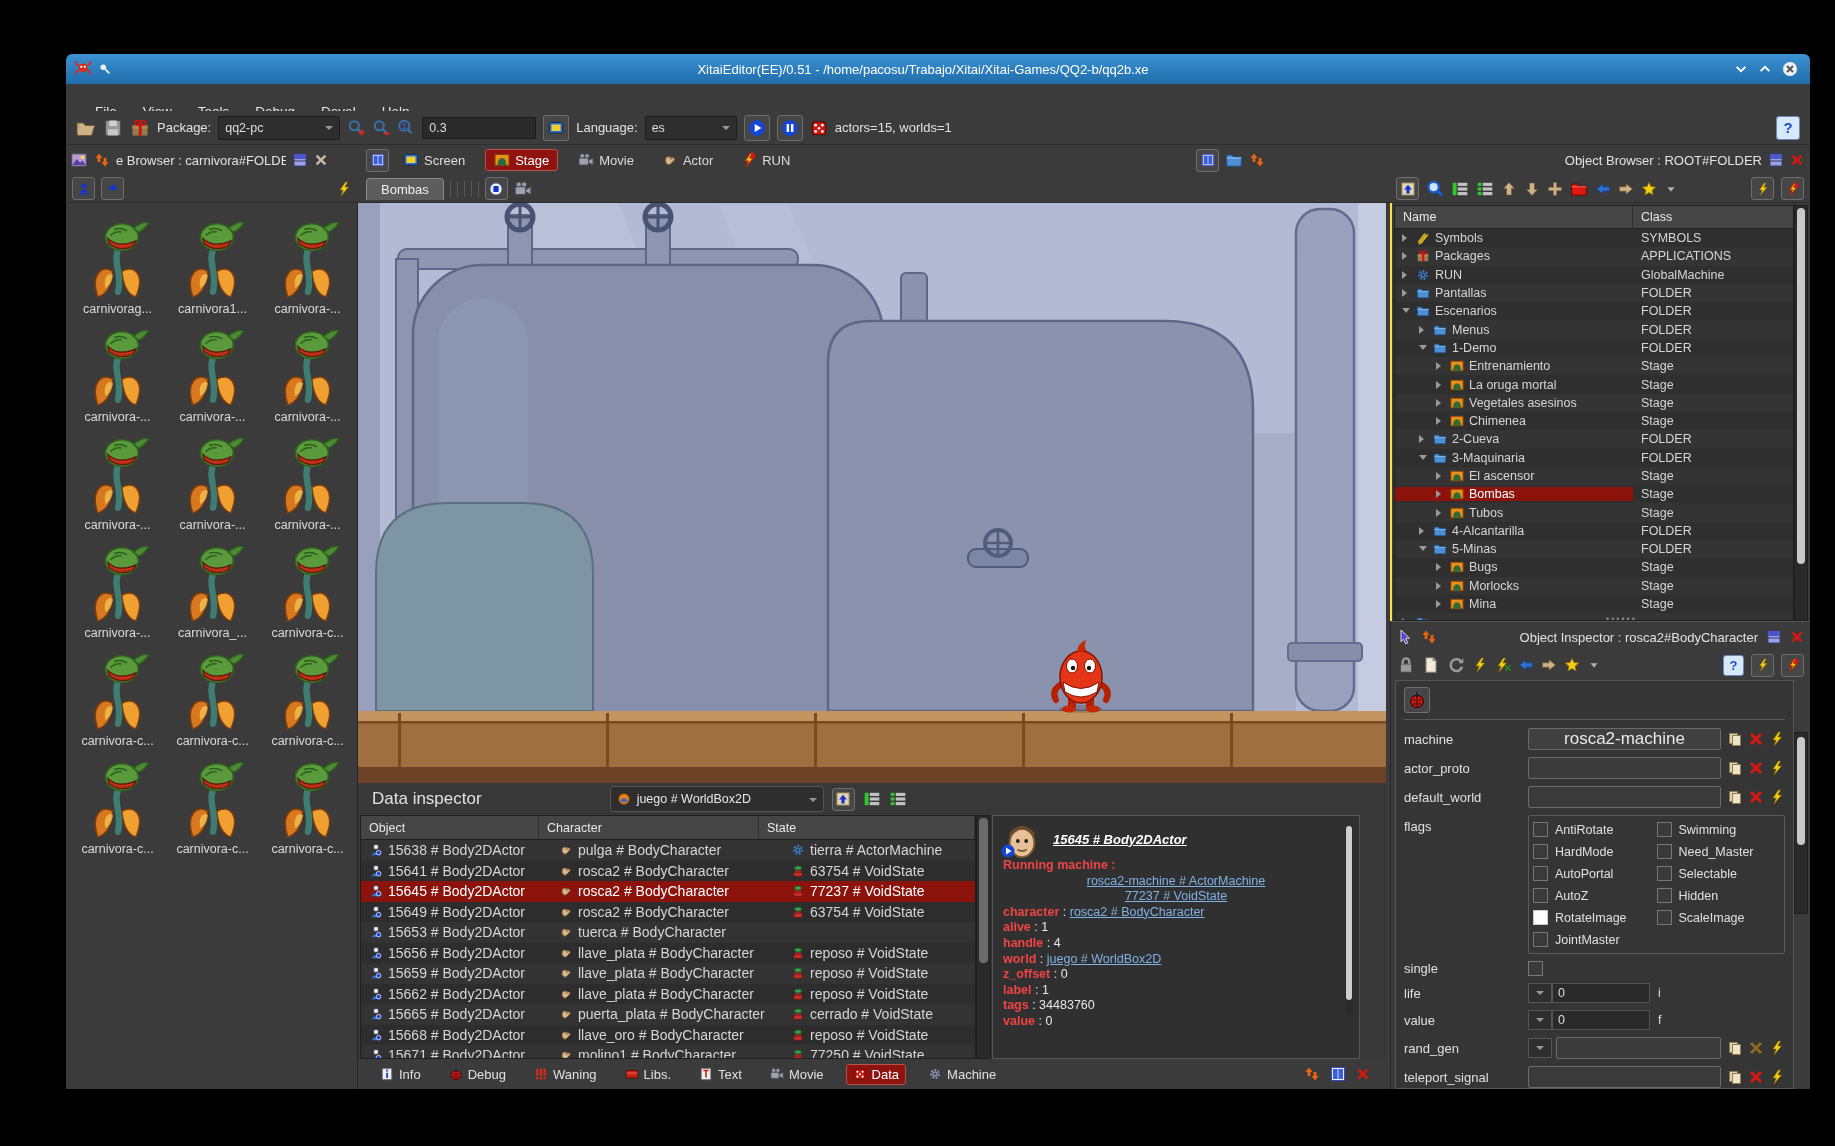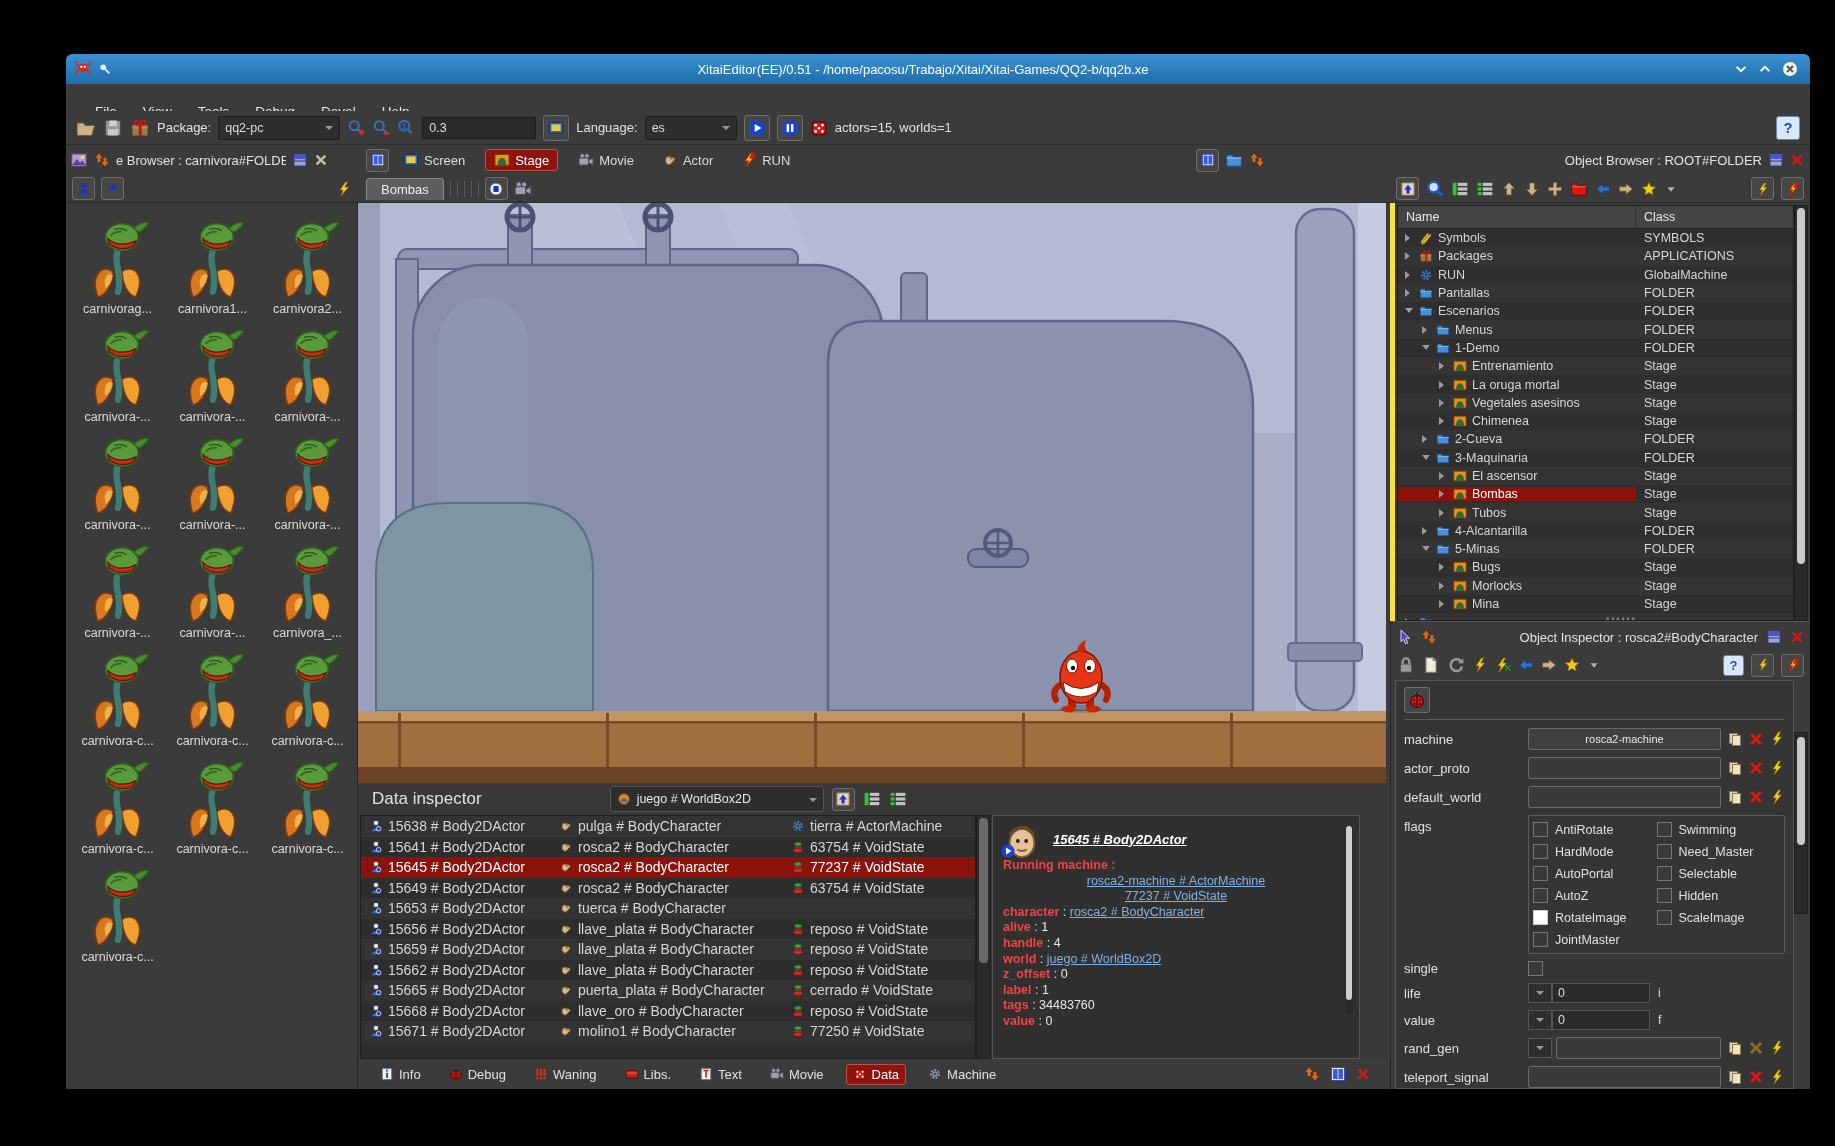--- a/index.html
+++ b/index.html
@@ -86,21 +86,21 @@
   a.lk{color:#7fb2e5;text-decoration:underline;}
   .dd-scroll{position:absolute;right:6px;top:10px;width:8px;height:78%;background:#2a2a2a;border-radius:4px;}
   .dd-scroll i{position:absolute;left:1px;right:1px;top:0;height:92%;background:#cfcfcf;border-radius:4px;display:block;}
   
   .statusbar{position:absolute;left:292px;top:1005px;width:1028px;height:30px;background:#3b3b3b;
              display:flex;align-items:center;gap:16px;padding-left:16px;box-sizing:border-box;}
   .st-item{display:flex;align-items:center;gap:5px;font-size:13px;color:#e0e0e0;padding:2px 6px;border-radius:3px;}
   .st-item.active{background:#8f1410;border:1px solid #b5524a;color:#fff;}
   .st-right{margin-left:auto;display:flex;gap:10px;align-items:center;padding-right:16px;}
   
-  .right-top{position:absolute;left:1324px;top:149px;width:420px;height:418px;background:#3b3b3b;border-left:5px solid #fde047;box-sizing:border-box;}
+  .right-top{position:absolute;left:1324px;top:149px;width:420px;height:418px;background:#3b3b3b;border-left:2px solid #fde047;box-sizing:border-box;}
   .tree-wrap{position:absolute;left:2px;top:2px;right:16px;bottom:0;background:#2f2f2f;border:1px solid #1f1f1f;overflow:hidden;}
   .tree-head{display:flex;height:22px;background:#454545;border-bottom:1px solid #1f1f1f;font-size:12.5px;color:#e8e8e8;align-items:center;}
   .tree-head div{padding-left:8px;}
   .th-name{width:238px;border-right:1px solid #303030;height:100%;display:flex;align-items:center;box-sizing:border-box;}
   .tree-row{display:flex;height:18.3px;align-items:center;font-size:12.5px;color:#d6d6d6;}
   .tree-row:nth-child(even){background:#343434;}
   .tr-name{width:238px;display:flex;align-items:center;gap:5px;box-sizing:border-box;overflow:hidden;white-space:nowrap;flex:none;}
   .tr-name.sel{background:#8c120c;color:#fff;}
   .tr-class{padding-left:8px;white-space:nowrap;}
   .expander{width:10px;flex:none;display:flex;justify-content:center;}
@@ -111,21 +111,21 @@
   .right-bottom{position:absolute;left:1324px;top:567px;width:420px;height:468px;background:#3b3b3b;border-left:1px solid #262626;border-top:1px solid #555;box-sizing:border-box;}
   .rb-header{height:26px;display:flex;align-items:center;gap:8px;padding:2px 6px;}
   .rb-title{font-size:13px;color:#e2e2e2;margin-left:auto;}
   .rb-toolbar{height:26px;display:flex;align-items:center;gap:7px;padding:0 6px;}
   .insp{position:absolute;left:4px;top:58px;right:16px;bottom:0;background:#353535;border:1px solid #555;
         padding:6px 8px;box-sizing:border-box;font-size:13px;overflow:hidden;}
   .insp-sep{border-bottom:1px solid #5a5a5a;margin:6px 0 8px 0;}
   .frow{display:flex;align-items:center;margin-bottom:7px;}
   .frow .flab{width:124px;color:#e0e0e0;flex:none;}
   .finput{flex:1;height:20px;background:#404040;border:1px solid #6a6a6a;border-radius:2px;color:#e8e8e8;
-          font-size:11px;display:flex;align-items:center;justify-content:center;}
+          font-size:17px;display:flex;align-items:center;justify-content:center;}
   .finput.empty{background:#3a3a3a;}
   .ficons{display:flex;gap:5px;margin-left:6px;align-items:center;}
   .flagbox{flex:1;border:1px solid #5a5a5a;border-radius:2px;padding:6px 4px;display:flex;}
   .flagcol{flex:1;display:flex;flex-direction:column;gap:7px;}
   .cb{display:flex;align-items:center;gap:7px;font-size:12.5px;color:#e0e0e0;}
   .cb .box{width:13px;height:13px;border:1px solid #777;background:#3a3a3a;flex:none;}
   .cb .box.on{background:#fff;border-color:#ccc;}
   .spin{width:22px;height:18px;background:#2e2e2e;border:1px solid #555;display:flex;align-items:center;justify-content:center;flex:none;}
   .spin i{width:0;height:0;border:4px solid transparent;border-top-color:#999;margin-top:4px;}
   .ninput{height:18px;background:#2a2a2a;border:1px solid #555;color:#ddd;font-size:12.5px;
@@ -589,33 +589,20 @@
             <path d="M14 62 C8 44 18 36 26 42 C25 52 22 60 14 62Z" fill="#d8781e" stroke="#7a3c10" stroke-width="1.2"></path>
             <path d="M44 62 C52 44 42 36 33 42 C34 52 37 60 44 62Z" fill="#f0a030" stroke="#7a3c10" stroke-width="1.2"></path>
             <path d="M20 55 C18 46 23 42 26 45 C25 50 24 53 20 55Z" fill="#f4c050" opacity=".8"></path>
             <path d="M30 58 C34 42 24 34 32 20" stroke="#3f7d72" stroke-width="5" fill="none" stroke-linecap="round"></path>
             <ellipse cx="33" cy="15" rx="13" ry="10.5" fill="#5a9a3a" stroke="#2f5f20" stroke-width="1.3"></ellipse>
             <path d="M22 16 Q30 24 44 18 L42 22 Q31 27 23 20Z" fill="#c03018" stroke="#5f1408" stroke-width="1"></path>
             <path d="M24 14 q4-4 9-3 M27 9 q5-2 10 1" stroke="#2f5f20" stroke-width="1.2" fill="none"></path>
             <path d="M42 8 q8-6 12-4 q-4 6 -8 7Z" fill="#4a8a30" stroke="#2f5f20"></path>
           </svg>
           <span class="tlab">carnivora1...</span>
-        </div>
-        <div class="thumb">
-          <svg viewBox="0 0 60 66">
-            <path d="M14 62 C8 44 18 36 26 42 C25 52 22 60 14 62Z" fill="#d8781e" stroke="#7a3c10" stroke-width="1.2"></path>
-            <path d="M44 62 C52 44 42 36 33 42 C34 52 37 60 44 62Z" fill="#f0a030" stroke="#7a3c10" stroke-width="1.2"></path>
-            <path d="M20 55 C18 46 23 42 26 45 C25 50 24 53 20 55Z" fill="#f4c050" opacity=".8"></path>
-            <path d="M30 58 C34 42 24 34 32 20" stroke="#3f7d72" stroke-width="5" fill="none" stroke-linecap="round"></path>
-            <ellipse cx="33" cy="15" rx="13" ry="10.5" fill="#5a9a3a" stroke="#2f5f20" stroke-width="1.3"></ellipse>
-            <path d="M22 16 Q30 24 44 18 L42 22 Q31 27 23 20Z" fill="#c03018" stroke="#5f1408" stroke-width="1"></path>
-            <path d="M24 14 q4-4 9-3 M27 9 q5-2 10 1" stroke="#2f5f20" stroke-width="1.2" fill="none"></path>
-            <path d="M42 8 q8-6 12-4 q-4 6 -8 7Z" fill="#4a8a30" stroke="#2f5f20"></path>
-          </svg>
-          <span class="tlab">carnivora2...</span>
         </div>
         <div class="thumb">
           <svg viewBox="0 0 60 66">
             <path d="M14 62 C8 44 18 36 26 42 C25 52 22 60 14 62Z" fill="#d8781e" stroke="#7a3c10" stroke-width="1.2"></path>
             <path d="M44 62 C52 44 42 36 33 42 C34 52 37 60 44 62Z" fill="#f0a030" stroke="#7a3c10" stroke-width="1.2"></path>
             <path d="M20 55 C18 46 23 42 26 45 C25 50 24 53 20 55Z" fill="#f4c050" opacity=".8"></path>
             <path d="M30 58 C34 42 24 34 32 20" stroke="#3f7d72" stroke-width="5" fill="none" stroke-linecap="round"></path>
             <ellipse cx="33" cy="15" rx="13" ry="10.5" fill="#5a9a3a" stroke="#2f5f20" stroke-width="1.3"></ellipse>
             <path d="M22 16 Q30 24 44 18 L42 22 Q31 27 23 20Z" fill="#c03018" stroke="#5f1408" stroke-width="1"></path>
             <path d="M24 14 q4-4 9-3 M27 9 q5-2 10 1" stroke="#2f5f20" stroke-width="1.2" fill="none"></path>
@@ -931,20 +918,25 @@
             <g fill="#c2c2c2">
               <rect x="6" y="2.5" width="8.5" height="2.8"></rect>
               <rect x="6" y="6.6" width="8.5" height="2.8"></rect>
               <rect x="6" y="10.7" width="8.5" height="2.8"></rect>
             </g>
           </svg>
         </span>
     </div>
     <div class="di-body">
       <div class="di-table">
+        <div class="di-thead">
+          <div class="c-obj">Object</div>
+          <div class="c-char">Character</div>
+          <div class="c-state">State</div>
+        </div>
         <div id="ditable-body">
             <div class="di-row">
               <div class="di-cell c-obj">
                 <span class="ic ic14">
                   <svg viewBox="0 0 16 16">
                     <circle cx="8" cy="4.5" r="3" fill="#e8e8f4" stroke="#334"></circle>
                     <path d="M2.5 14 Q8 6.5 13.5 14z" fill="#4d7fd6" stroke="#223a66"></path>
                     <circle cx="11" cy="11" r="2.6" fill="#1545d8" stroke="#fff" stroke-width=".8"></circle>
                   </svg>
                 </span>

